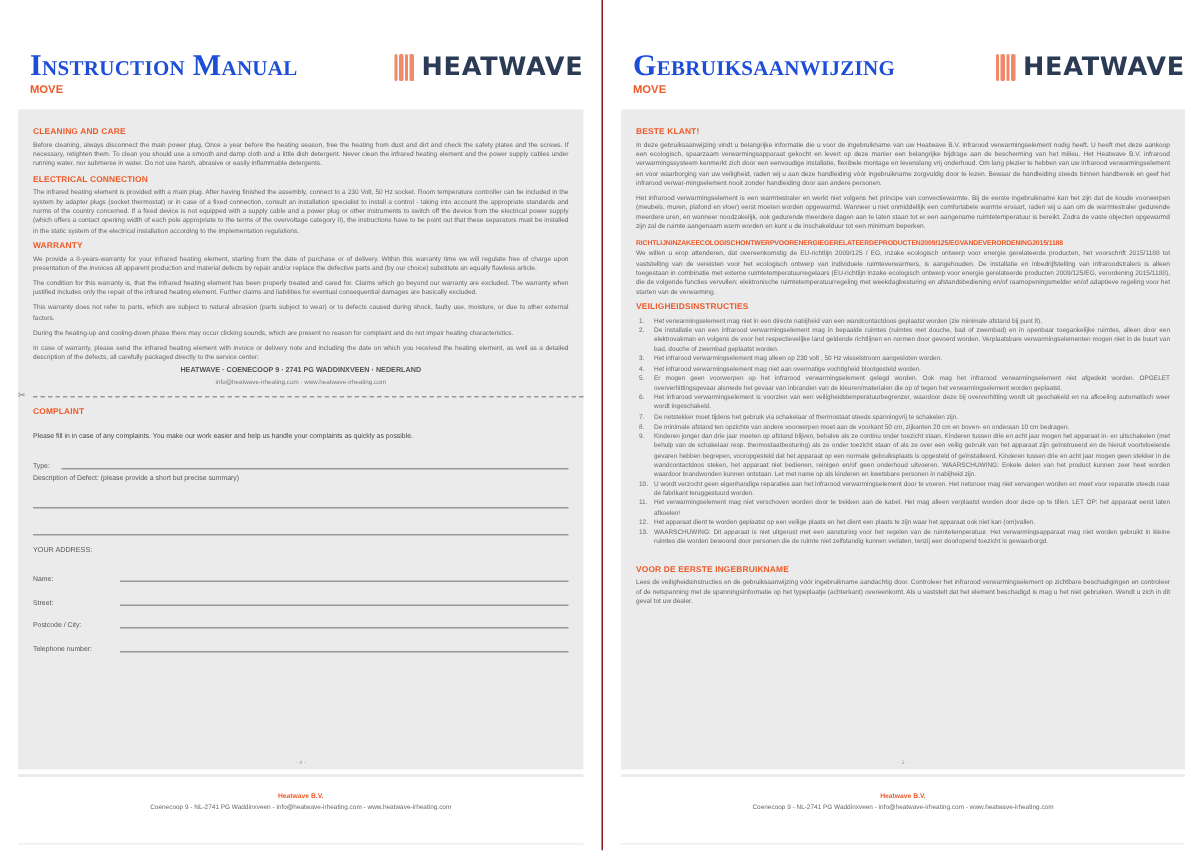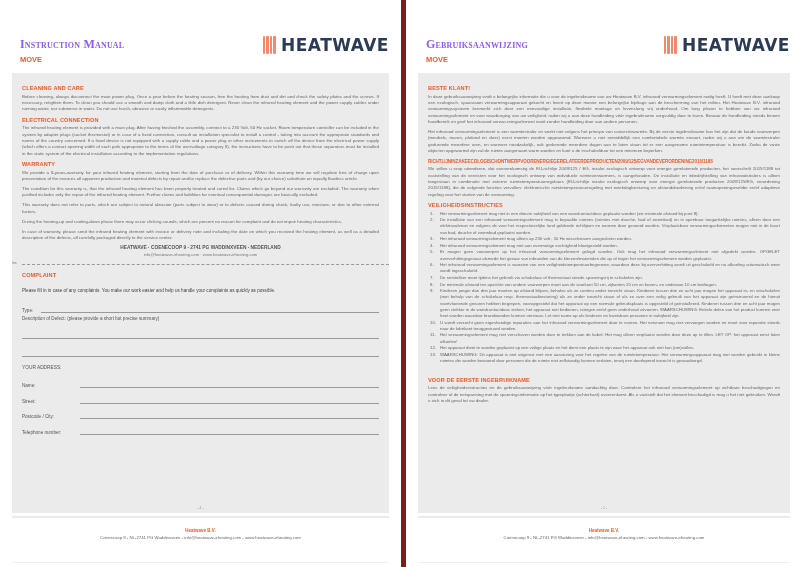--- a/index.html
+++ b/index.html
@@ -1,22 +1,22 @@
 <!DOCTYPE html>
 <html><head>
 <meta charset="utf-8">
 <style>
   * { box-sizing: border-box; margin: 0; padding: 0; }
   html, body { width: 802px; height: 567px; background: #fff; overflow: hidden; }
   body { font-family: "Liberation Sans", sans-serif; color: #555; position: relative; }
   .page { position: absolute; top: 0; width: 401px; height: 567px; background: #fff; }
   .page.left { left: 0; }
-  .page.right { left: 401px; border-left: 5px solid #7f1d1d; padding-left: 29px; }
+  .page.right { left: 401px; border-left: 1px solid #7f1d1d; padding-left: 29px; }
   .hdr { position: absolute; top: 36px; left: 20px; right: 12px; height: 34px; }
-  .hdr .title { font-family: "Liberation Serif", serif; color: #8b5cf6; font-weight: bold; font-size: 12px; font-variant: small-caps; letter-spacing: 0.2px; line-height: 16px; }
+  .hdr .title { font-family: "Liberation Serif", serif; color: #1d4ed8; font-weight: bold; font-size: 20px; font-variant: small-caps; letter-spacing: 0.2px; line-height: 16px; }
   .hdr .sub { color: #ee5a2a; font-size: 7.5px; margin-top: 3px; font-weight: bold; }
   .logo { position: absolute; right: 0; top: -2px; display: flex; align-items: center; height: 22px; }
   .logo .mark { width: 14px; height: 18px; display: flex; gap: 1px; margin-right: 4px; }
   .logo .mark span { display: block; width: 2.4px; height: 100%; background: #f08a6a; border-radius: 1px; }
   .logo .word { font-family: "DejaVu Sans", sans-serif; font-weight: bold; font-size: 17px; color: #2b3a55; letter-spacing: 0.5px; line-height: 18px; }
   .panel { position: absolute; left: 12px; right: 12px; top: 73px; height: 440px; background: #ebebeb; padding: 8px 10px; }
   .right .panel { top: 73px; height: 440px; }
   h3 { color: #ee5a2a; font-size: 5.6px; font-weight: bold; margin: 4px 0 2.5px; letter-spacing: 0.1px; }
   p { font-size: 4.4px; line-height: 6.4px; color: #666; margin-bottom: 3.5px; text-align: justify; }
   .addr { text-align: center; font-size: 4.8px; color: #555; font-weight: bold; margin-top: 2px; }

